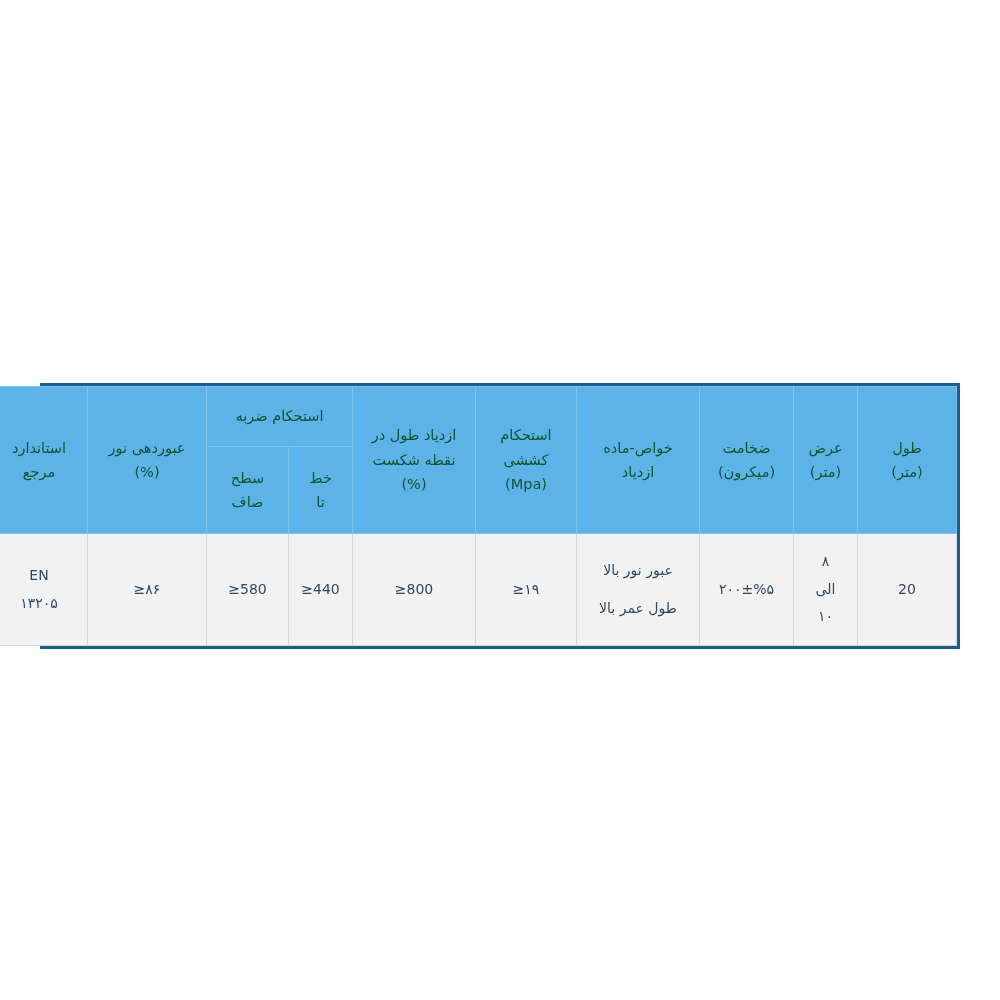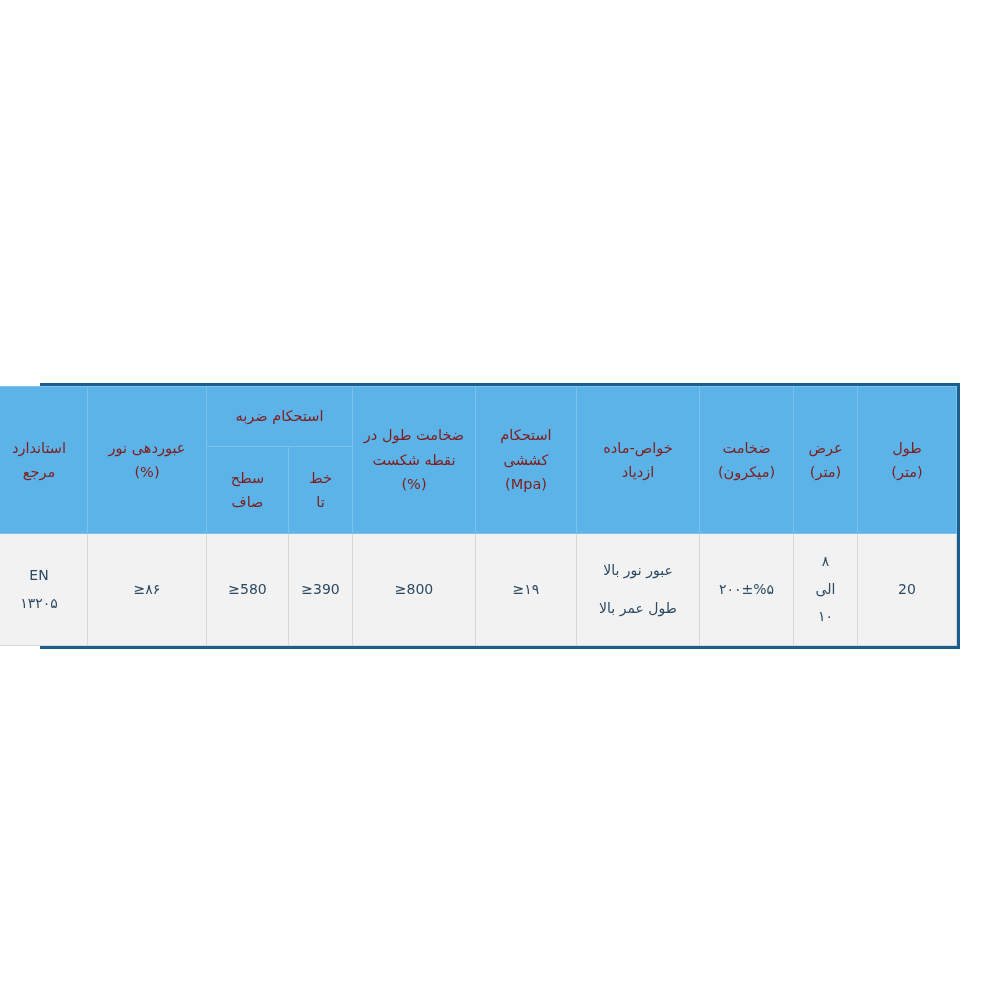--- a/index.html
+++ b/index.html
@@ -42,21 +42,21 @@
   table.spec-table td {
     border: 1px solid #cfcfcf;
     text-align: center;
     vertical-align: middle;
     padding: 4px 3px;
     box-sizing: border-box;
   }
 
   table.spec-table thead th {
     background: #5cb3e8;
-    color: #7f1d1d;
+    color: #14532d;
     font-weight: normal;
     font-size: 14.5px;
     line-height: 1.55;
     border-color: #7cc2ec;
   }
 
   table.spec-table thead tr.group-row th.group-span {
     border-bottom: 1px solid #7cc2ec;
   }
 
@@ -136,21 +136,21 @@
           <th class="tall" rowspan="2">
             <span class="cell-line">خواص-ماده</span>
             <span class="cell-line">ازدیاد</span>
           </th>
           <th class="tall" rowspan="2">
             <span class="cell-line">استحکام</span>
             <span class="cell-line">کششی</span>
             <span class="cell-line ltr">(Mpa)</span>
           </th>
           <th class="tall" rowspan="2">
-            <span class="cell-line">ضخامت طول در</span>
+            <span class="cell-line">ازدیاد طول در</span>
             <span class="cell-line">نقطه شکست</span>
             <span class="cell-line ltr">(%)</span>
           </th>
           <th class="grp-head group-span" colspan="2">استحکام ضربه</th>
           <th class="tall" rowspan="2">
             <span class="cell-line">عبوردهی نور</span>
             <span class="cell-line ltr">(%)</span>
           </th>
           <th class="tall" rowspan="2">
             <span class="cell-line">استاندارد</span>
@@ -177,21 +177,21 @@
             <span class="cell-line">الی</span>
             <span class="cell-line">۱۰</span>
           </td>
           <td>۲۰۰±%۵</td>
           <td>
             <span class="cell-line">عبور نور بالا</span>
             <span class="gap-line">طول عمر بالا</span>
           </td>
           <td>۱۹≤</td>
           <td>800≤</td>
-          <td>390≤</td>
+          <td>440≤</td>
           <td>580≤</td>
           <td>۸۶≤</td>
           <td>
             <span class="cell-line ltr">EN</span>
             <span class="cell-line">۱۳۲۰۵</span>
           </td>
         </tr>
       </tbody>
     </table>
   </div>

